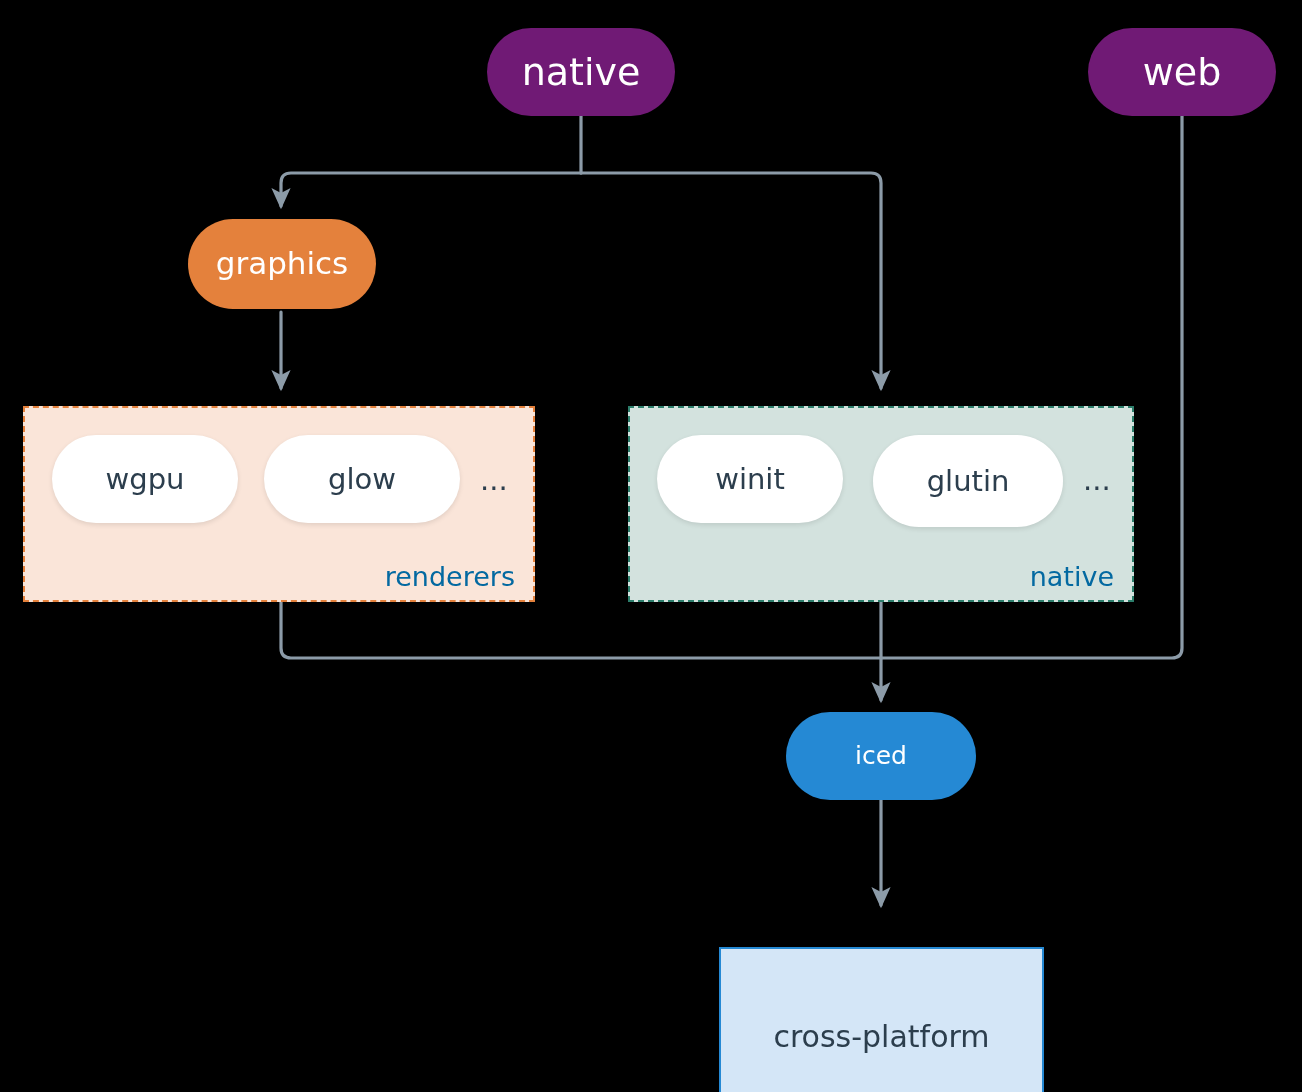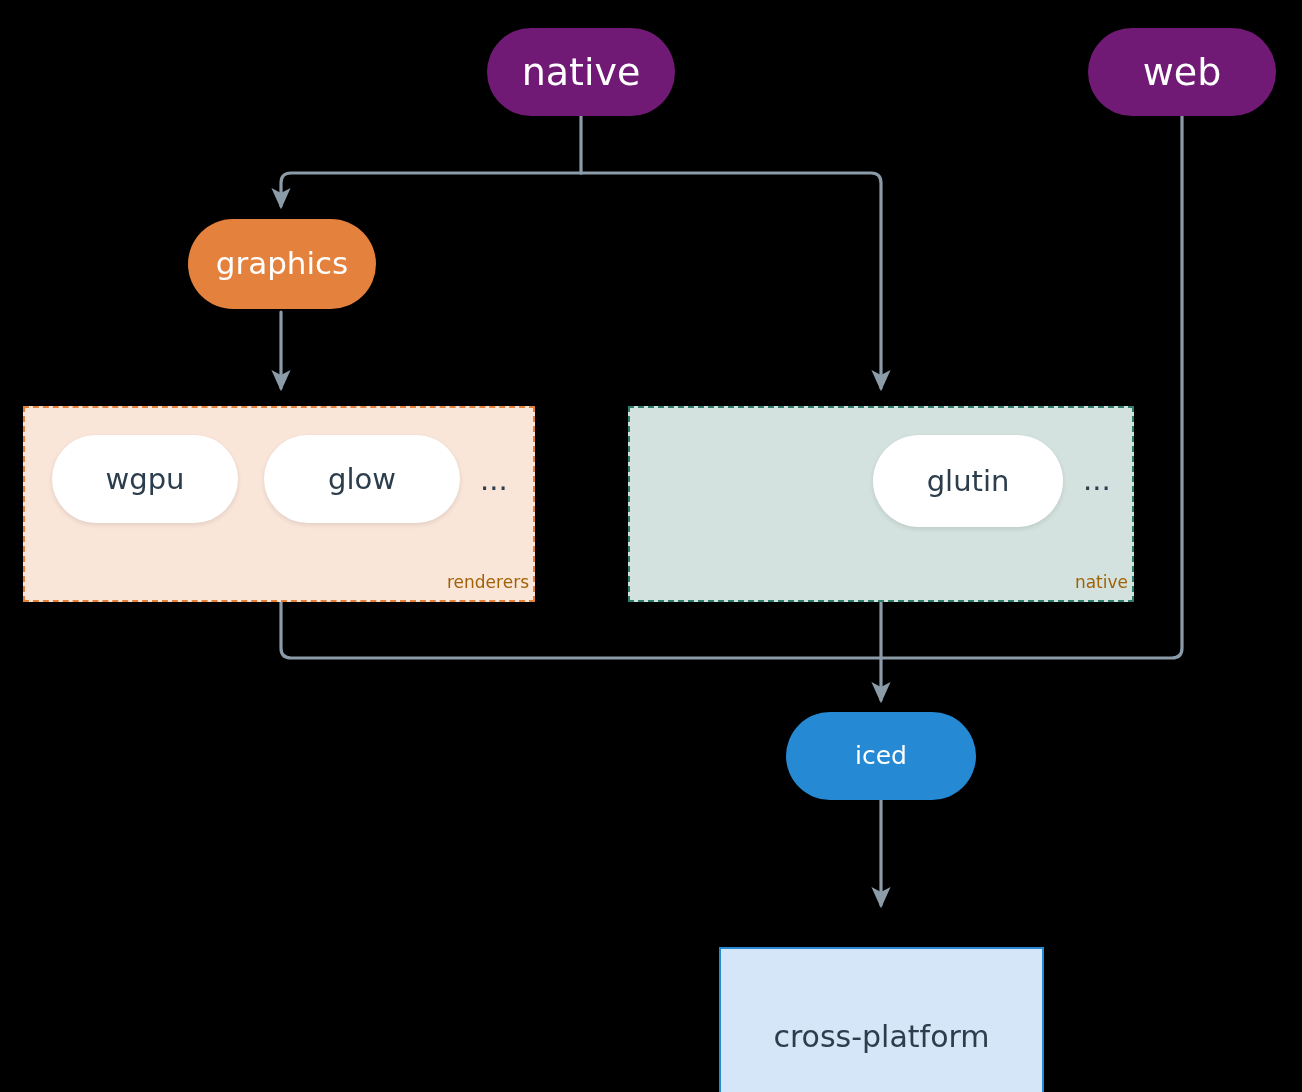--- a/index.html
+++ b/index.html
@@ -65,24 +65,24 @@
   .group-renderers {
     background: #FAE5D9;
     border: 2px dashed #E4813C;
   }
   .group-shells {
     background: #D3E2DE;
     border: 2px dashed #2C7E6B;
   }
   .group-label {
     position: absolute;
-    right: 4px;
+    right: 18px;
     bottom: 8px;
-    font-size: 17px;
-    color: #a16207;
+    font-size: 27px;
+    color: #0369a1;
   }
   .leaf-pill {
     position: absolute;
     display: flex;
     align-items: center;
     justify-content: center;
     background: #FFFFFF;
     border-radius: 999px;
     color: #2C3E4D;
     font-size: 29px;
@@ -143,20 +143,23 @@
       <span>wgpu</span>
     </div>
     <div class="leaf-pill" style="left:239px; top:27px; width:196px; height:88px;">
       <span>glow</span>
     </div>
     <div class="ellipsis" style="left:455px; top:58px; height:28px;">...</div>
     <div class="group-label">renderers</div>
   </div>
 
   <div class="group-box group-shells" style="left:628px; top:406px; width:506px; height:196px;">
+    <div class="leaf-pill" style="left:27px; top:27px; width:186px; height:88px;">
+      <span>winit</span>
+    </div>
     <div class="leaf-pill" style="left:243px; top:27px; width:190px; height:92px;">
       <span>glutin</span>
     </div>
     <div class="ellipsis" style="left:453px; top:58px; height:28px;">...</div>
     <div class="group-label">native</div>
   </div>
 
   <div class="node node-pill node-iced" style="left:786px; top:712px; width:190px; height:88px;">
     <span>iced</span>
   </div>

